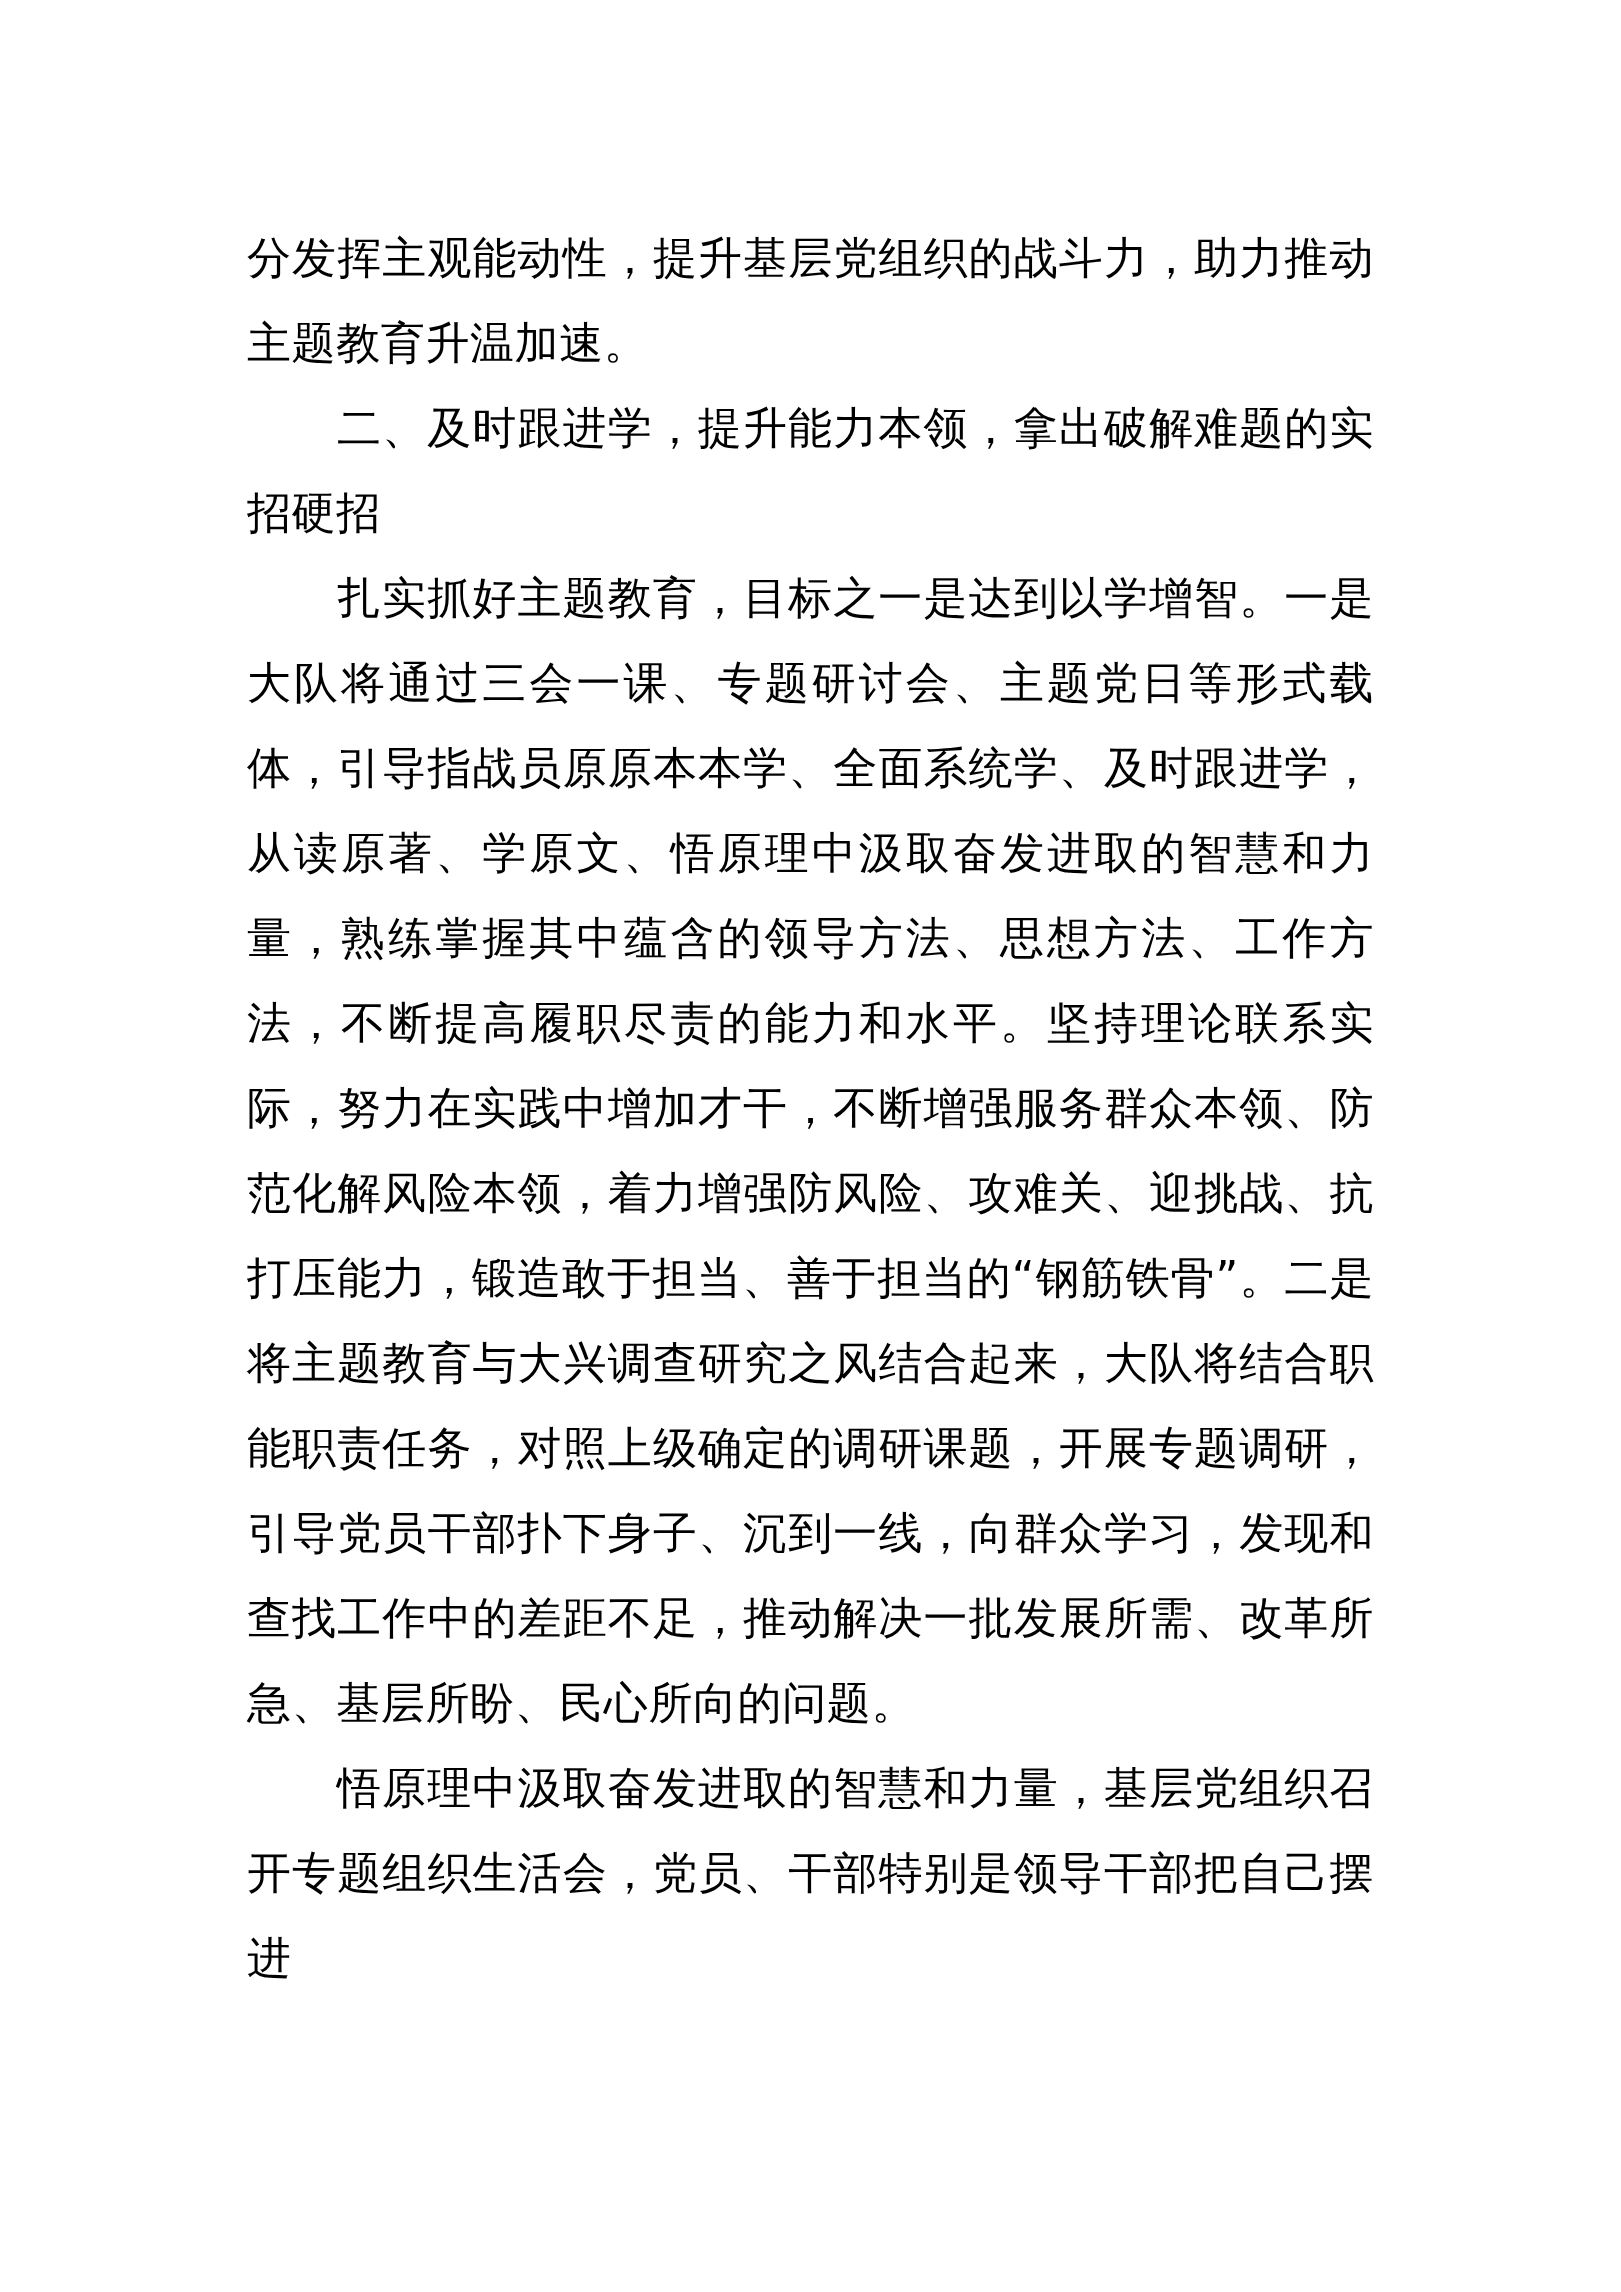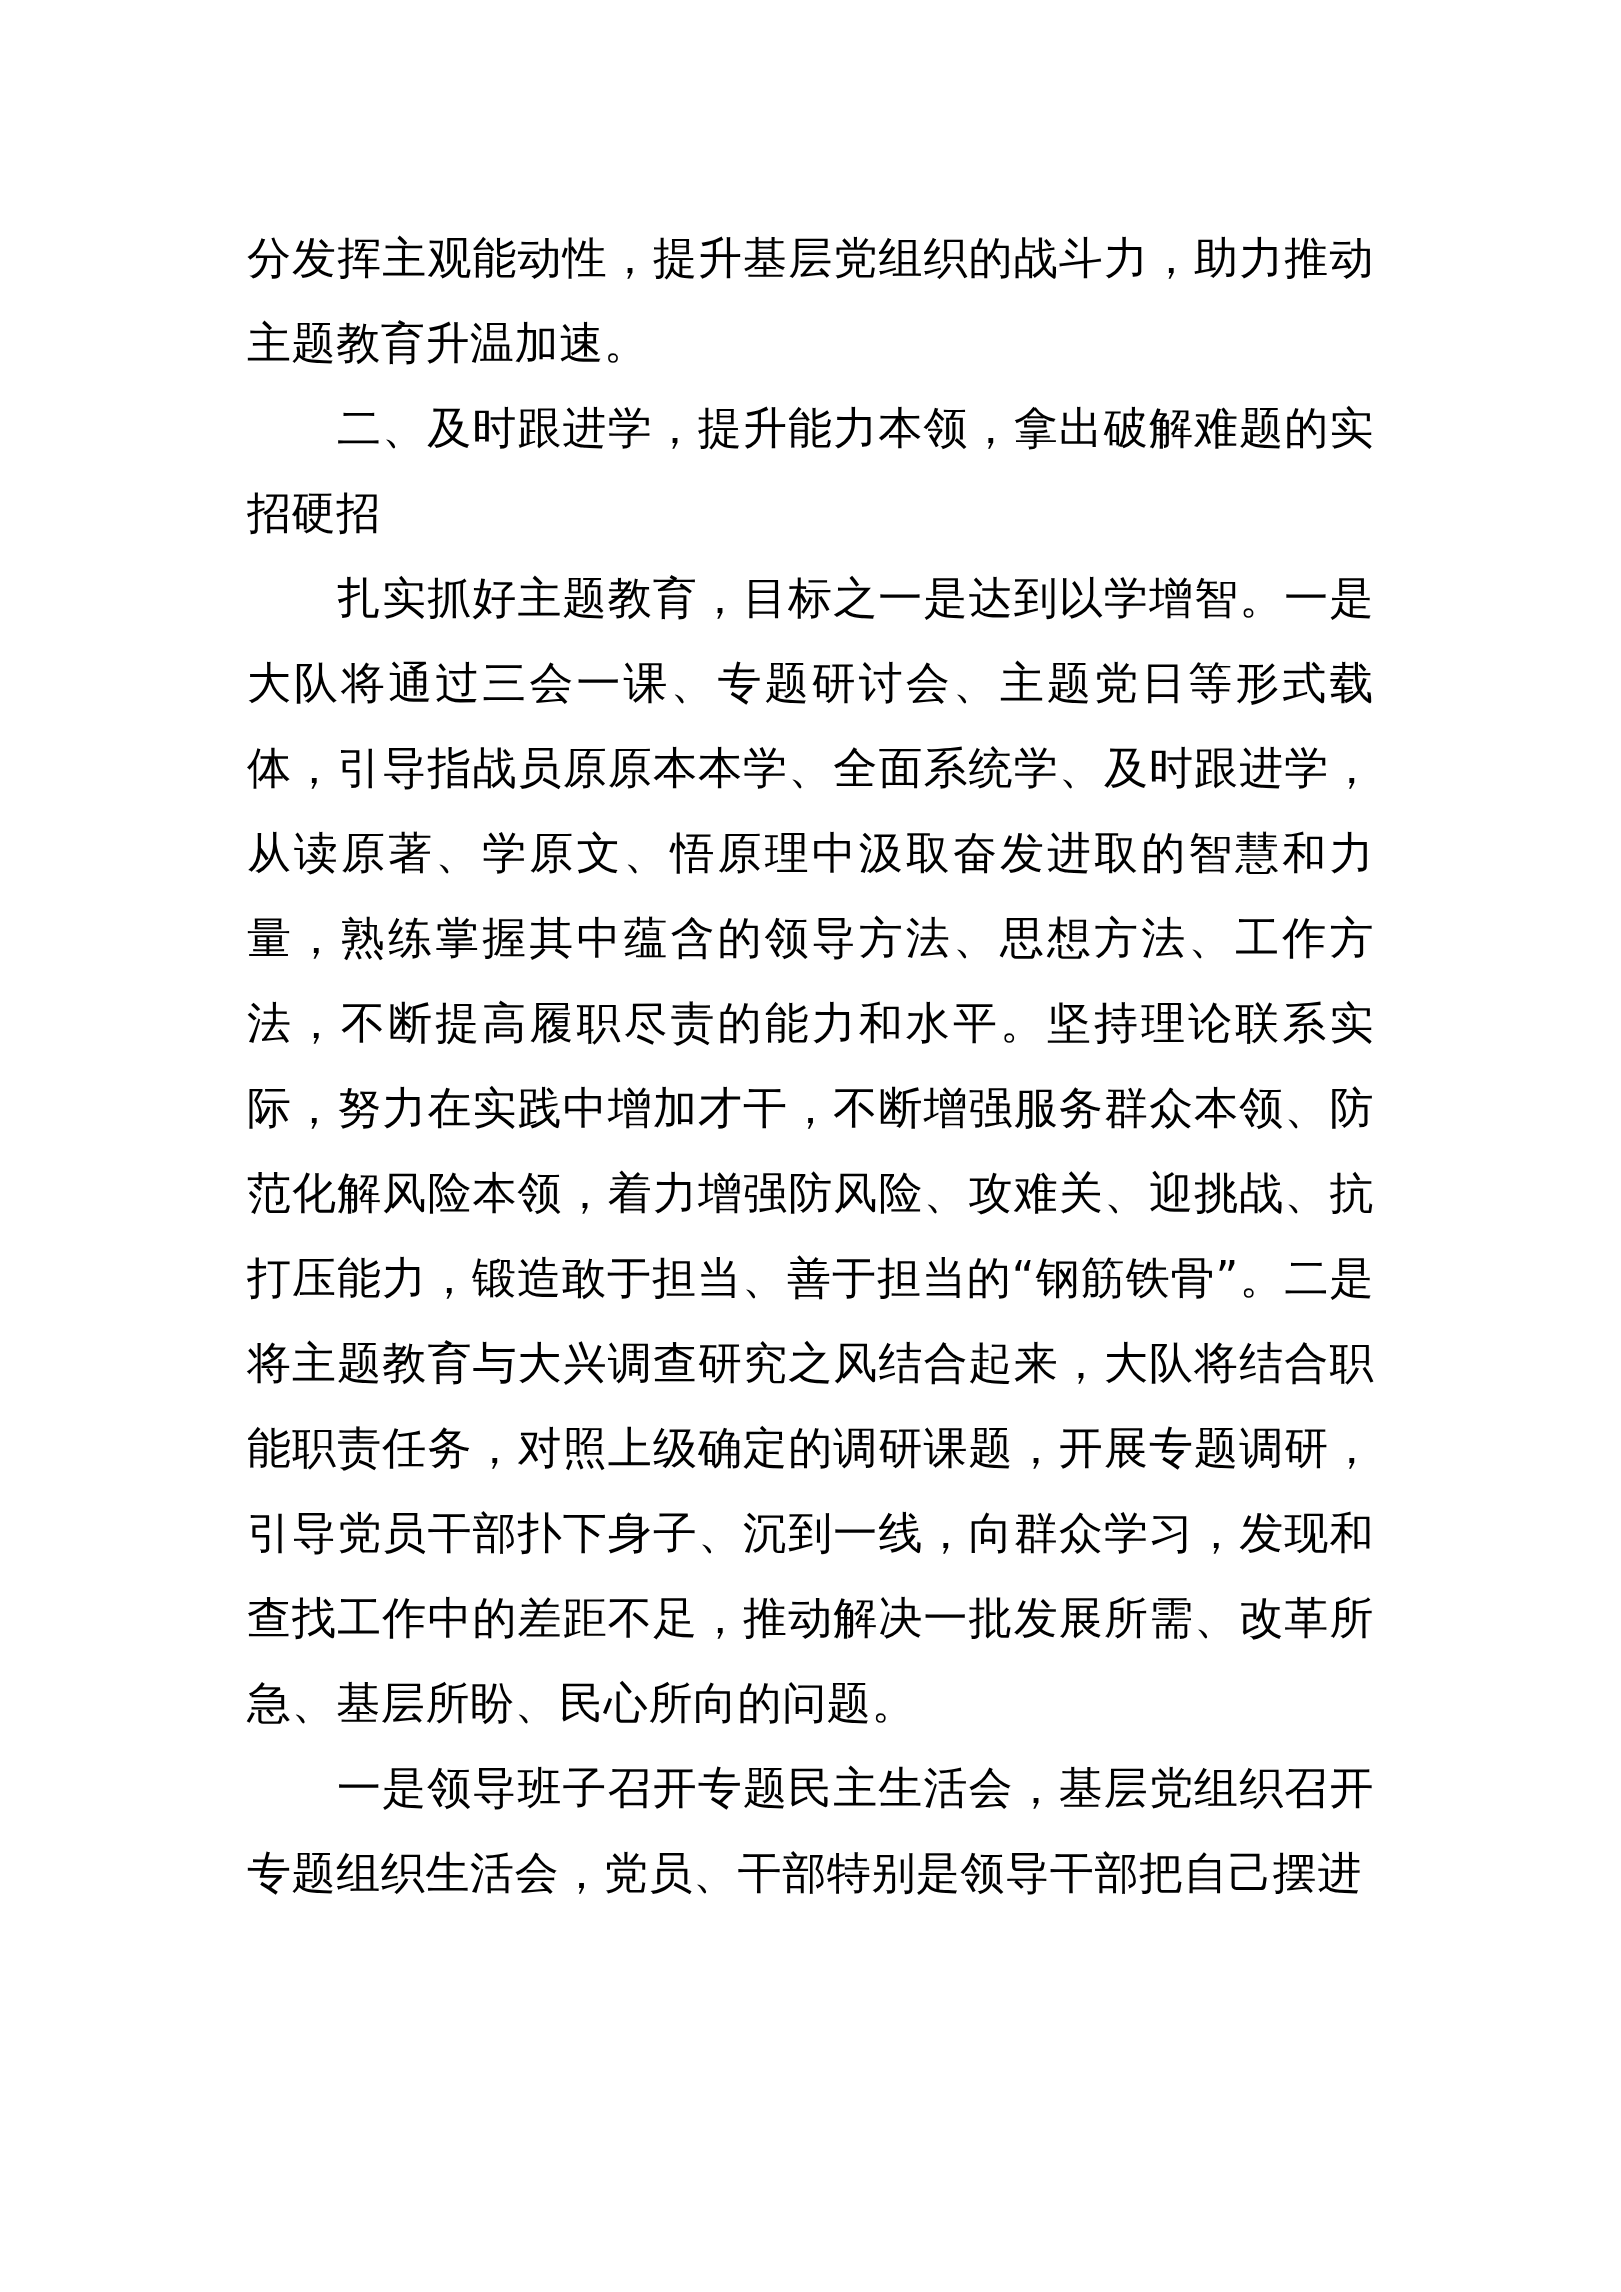--- a/index.html
+++ b/index.html
@@ -32,15 +32,15 @@
     }
     .indent { text-indent: 90px; }
   </style>
 </head>
 <body>
 
 <div class="page">
   <p class="para">分发挥主观能动性，提升基层党组织的战斗力，助力推动主题教育升温加速。</p>
   <p class="para indent">二、及时跟进学，提升能力本领，拿出破解难题的实招硬招</p>
   <p class="para indent">扎实抓好主题教育，目标之一是达到以学增智。一是大队将通过三会一课、专题研讨会、主题党日等形式载体，引导指战员原原本本学、全面系统学、及时跟进学，从读原著、学原文、悟原理中汲取奋发进取的智慧和力量，熟练掌握其中蕴含的领导方法、思想方法、工作方法，不断提高履职尽责的能力和水平。坚持理论联系实际，努力在实践中增加才干，不断增强服务群众本领、防范化解风险本领，着力增强防风险、攻难关、迎挑战、抗打压能力，锻造敢于担当、善于担当的“钢筋铁骨”。二是将主题教育与大兴调查研究之风结合起来，大队将结合职能职责任务，对照上级确定的调研课题，开展专题调研，引导党员干部扑下身子、沉到一线，向群众学习，发现和查找工作中的差距不足，推动解决一批发展所需、改革所急、基层所盼、民心所向的问题。</p>
-  <p class="para indent">一是领导班子召开专题民主生活会，基层党组织召开专题组织生活会，党员、干部特别是领导干部把自己摆进</p>
+  <p class="para indent">悟原理中汲取奋发进取的智慧和力量，基层党组织召开专题组织生活会，党员、干部特别是领导干部把自己摆进</p>
 </div>
 
 
 </body></html>

